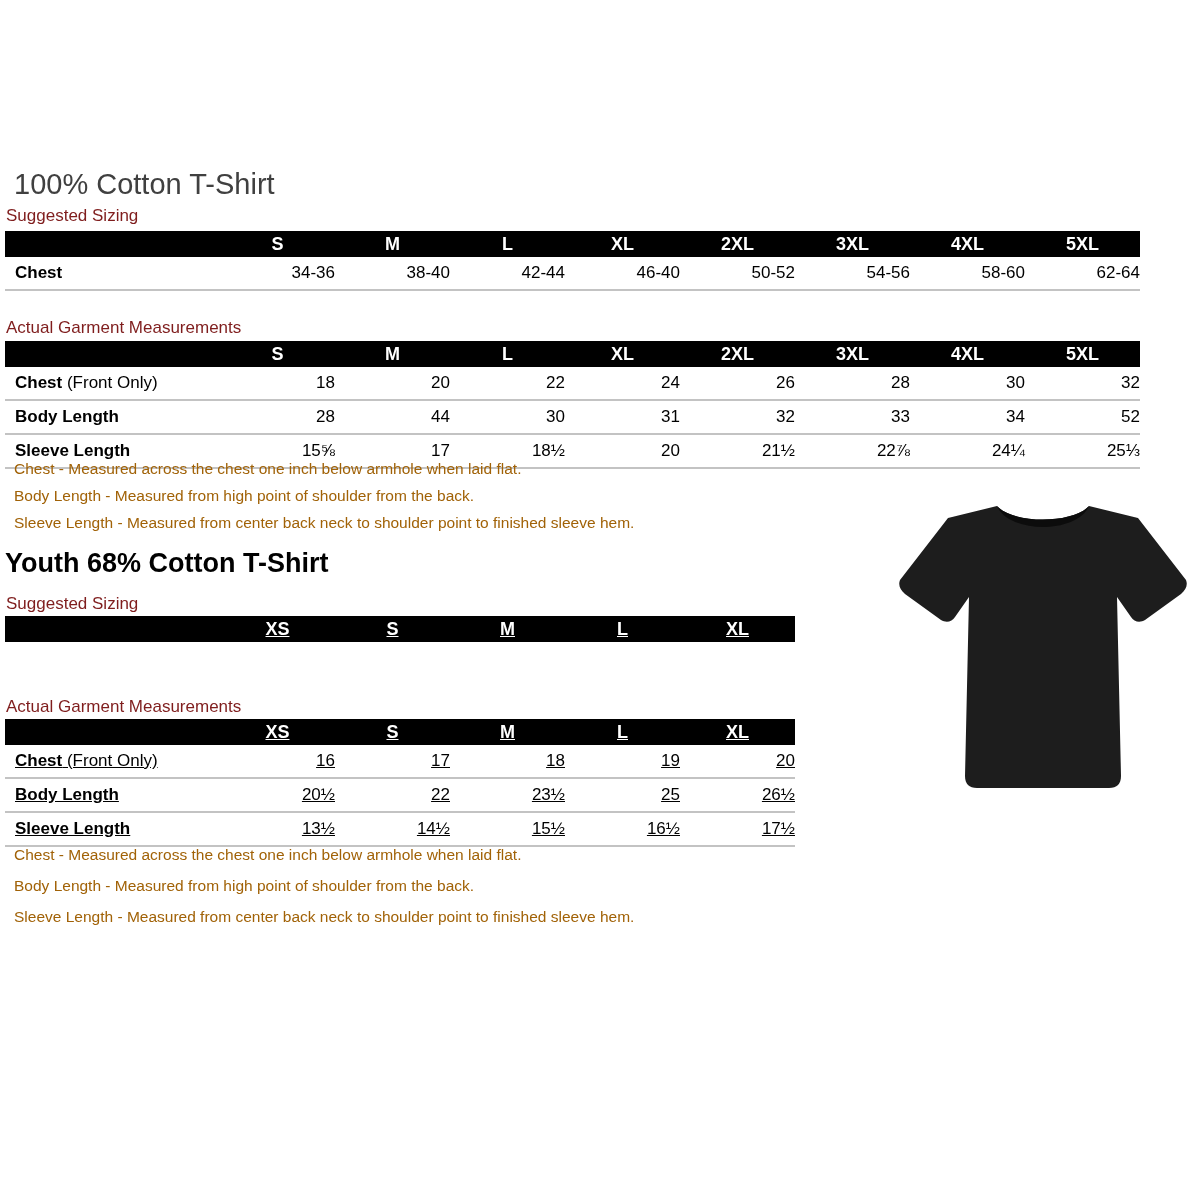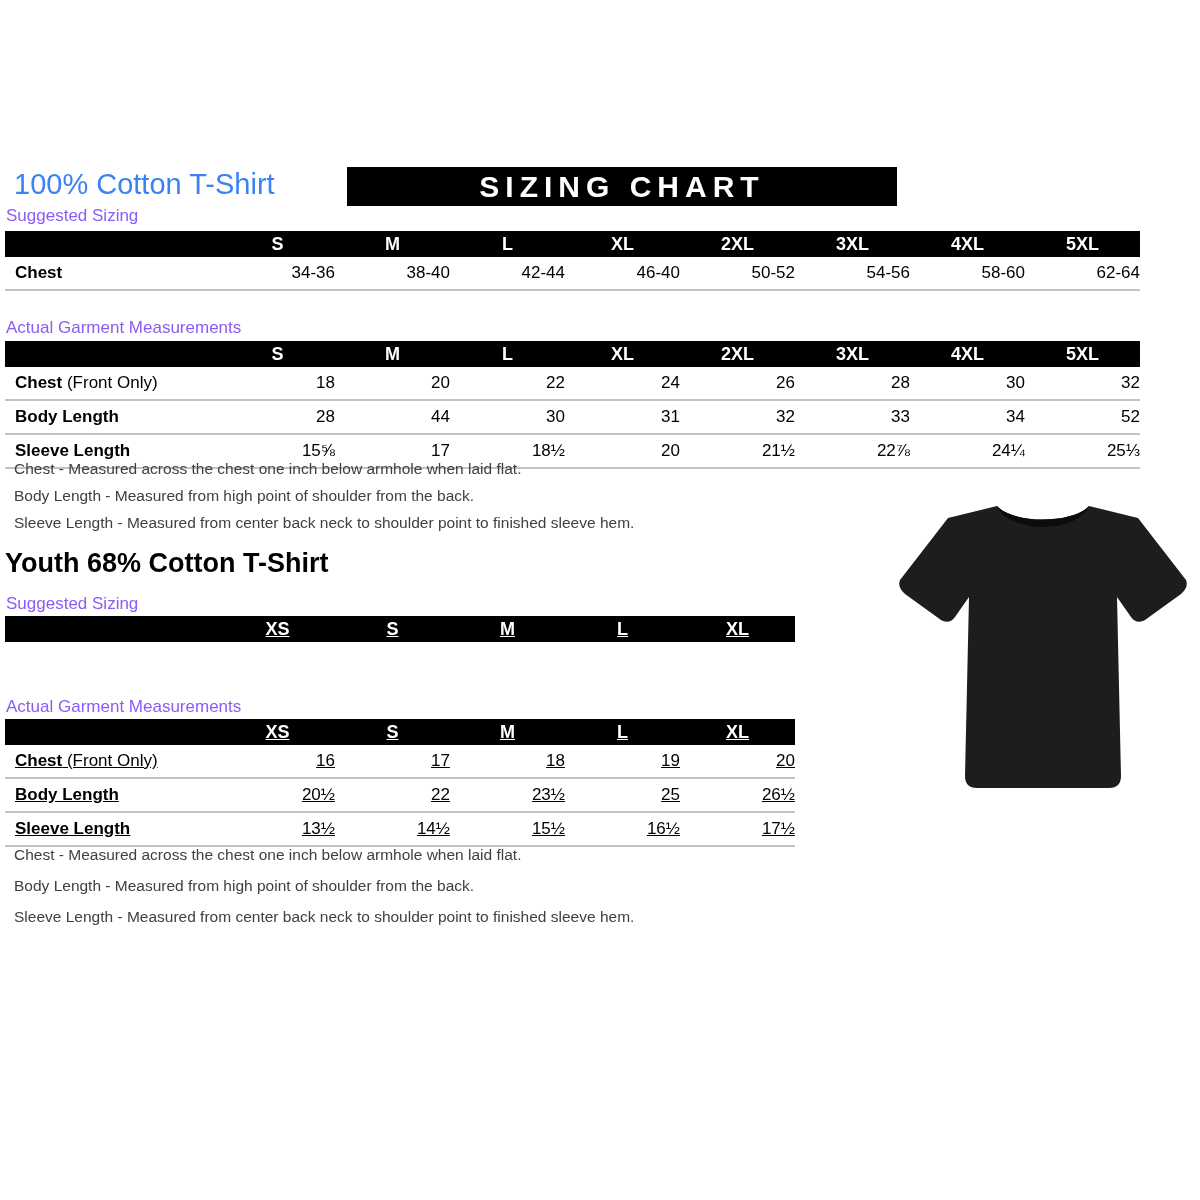--- a/index.html
+++ b/index.html
@@ -7,32 +7,32 @@
   body {
     width: 1200px; height: 1200px;
     background: #ffffff;
     font-family: "Liberation Sans", sans-serif;
     color: #000;
   }
   .page { position: relative; width: 1200px; height: 1200px; overflow: hidden; background:#fff; }
 
   .main-title {
     position: absolute; top: 168px; left: 14px;
-    font-size: 29px; font-weight: 500; color: #3b82f6;
+    font-size: 29px; font-weight: 500; color: #404040;
   }
   .banner {
     position: absolute; top: 167px; left: 347px; width: 550px; height: 39px;
     background: #000; color: #fff;
     display: flex; align-items: center; justify-content: center;
     font-size: 30px; font-weight: bold; letter-spacing: 6px;
   }
 
   .section-heading {
     position: absolute; left: 6px;
-    font-size: 17px; color: #8b5cf6;
+    font-size: 17px; color: #7f1d1d;
   }
   .h-adult-suggested { top: 206px; }
   .h-adult-actual   { top: 318px; }
   .h-youth-suggested{ top: 594px; }
   .h-youth-actual   { top: 697px; }
 
   .sizing-table { position: absolute; left: 5px; }
   .t-adult-suggested { top: 231px; width: 1135px; }
   .t-adult-actual    { top: 341px; width: 1135px; }
   .t-youth-suggested { top: 616px; width: 790px; }
@@ -52,42 +52,41 @@
     height: 34px; align-items: center;
     font-size: 17px;
     border-bottom: 2px solid #c3c3c3;
     background: #fff;
   }
   .trow .rlabel { padding-left: 10px; white-space: nowrap; }
   .trow .rlabel b { font-weight: bold; }
   .trow .rlabel .sub { font-weight: normal; }
   .trow .cell { text-align: right; }
 
-  .notes { position: absolute; left: 14px; font-size: 15.5px; color: #404040; }
+  .notes { position: absolute; left: 14px; font-size: 15.5px; color: #a16207; }
   .notes-adult { top: 460px; }
   .notes-youth { top: 846px; }
   .notes p { margin: 0; }
   .notes-adult p { margin-bottom: 9px; }
   .notes-youth p { margin-bottom: 13px; font-weight: 500; }
 
   .youth-title {
     position: absolute; top: 548px; left: 5px;
     font-size: 27px; font-weight: bold; color: #000;
   }
 
   .tshirt-wrap { position: absolute; top: 478px; left: 893px; width: 300px; height: 340px; }
   .tshirt-wrap svg { width: 100%; height: 100%; display: block; }
 </style>
 </head>
 <body>
 
 <div class="page">
 
   <div class="main-title">100% Cotton T-Shirt</div>
-  <div class="banner">SIZING CHART</div>
 
   <div class="section-heading h-adult-suggested">Suggested Sizing</div>
   <div class="sizing-table t-adult-suggested">
       <div class="thead g8">
         <span></span>
         <span>S</span>
         <span>M</span>
         <span>L</span>
         <span>XL</span>
         <span>2XL</span>

